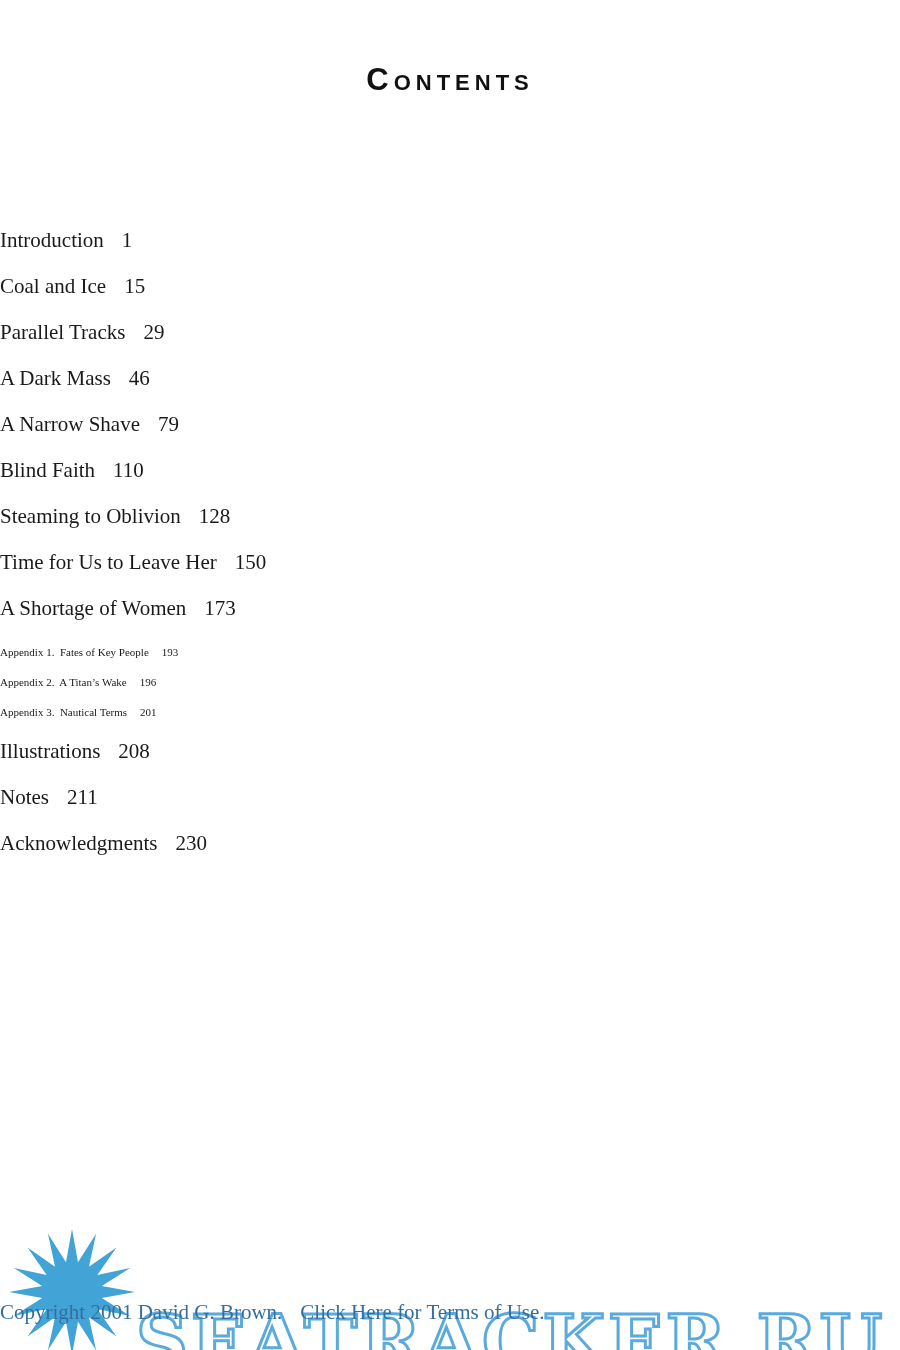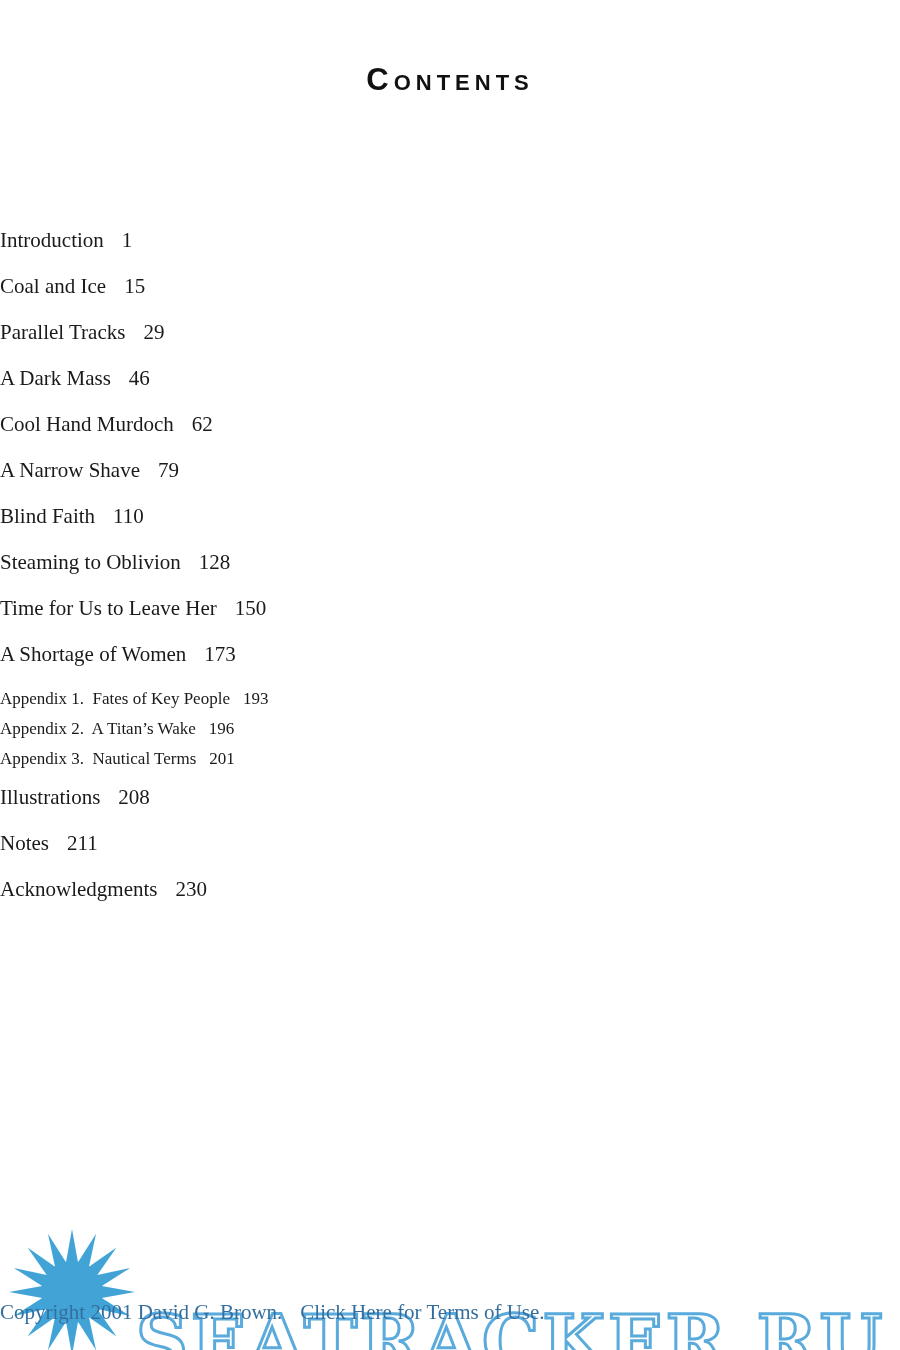--- a/index.html
+++ b/index.html
@@ -37,21 +37,21 @@
   }
   .toc-row {
     white-space: pre;
   }
   .toc-row.main {
     font-size: 21px;
     line-height: 25px;
     margin-bottom: 21px;
   }
   .toc-row.appendix {
-    font-size: 17px;
+    font-size: 11px;
     line-height: 21px;
     margin-bottom: 9px;
   }
   .toc-row.after-appendix {
     margin-top: 16px;
   }
   .toc-label {
     white-space: pre;
   }
   .toc-page {
@@ -103,21 +103,20 @@
 
 <div class="page">
 
   <h1 class="contents-title">Contents</h1>
 
   <div class="toc">
     <div class="toc-row main"><span class="toc-label">Introduction</span><span class="toc-page">1</span></div>
     <div class="toc-row main"><span class="toc-label">Coal and Ice</span><span class="toc-page">15</span></div>
     <div class="toc-row main"><span class="toc-label">Parallel Tracks</span><span class="toc-page">29</span></div>
     <div class="toc-row main"><span class="toc-label">A Dark Mass</span><span class="toc-page">46</span></div>
-    <div class="toc-row main"><span class="toc-label">Cool Hand Murdoch</span><span class="toc-page">62</span></div>
     <div class="toc-row main"><span class="toc-label">A Narrow Shave</span><span class="toc-page">79</span></div>
     <div class="toc-row main"><span class="toc-label">Blind Faith</span><span class="toc-page">110</span></div>
     <div class="toc-row main"><span class="toc-label">Steaming to Oblivion</span><span class="toc-page">128</span></div>
     <div class="toc-row main"><span class="toc-label">Time for Us to Leave Her</span><span class="toc-page">150</span></div>
     <div class="toc-row main"><span class="toc-label">A Shortage of Women</span><span class="toc-page">173</span></div>
     <div class="toc-row appendix"><span class="toc-label">Appendix 1.  Fates of Key People</span><span class="toc-page">193</span></div>
     <div class="toc-row appendix"><span class="toc-label">Appendix 2.  A Titan’s Wake</span><span class="toc-page">196</span></div>
     <div class="toc-row appendix"><span class="toc-label">Appendix 3.  Nautical Terms</span><span class="toc-page">201</span></div>
     <div class="toc-row main after-appendix"><span class="toc-label">Illustrations</span><span class="toc-page">208</span></div>
     <div class="toc-row main"><span class="toc-label">Notes</span><span class="toc-page">211</span></div>

